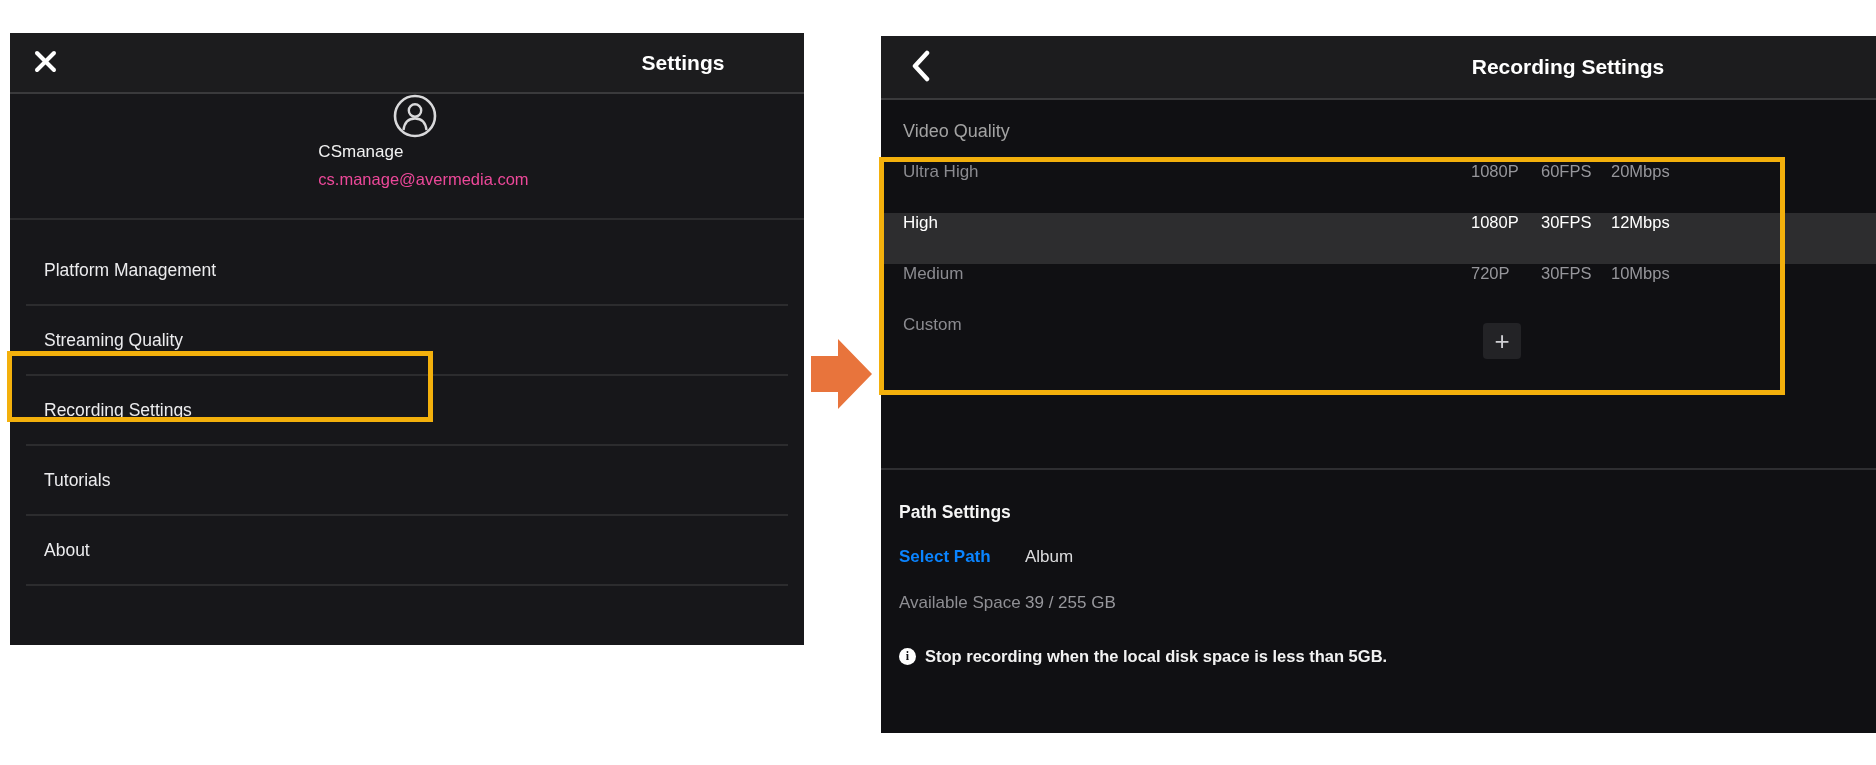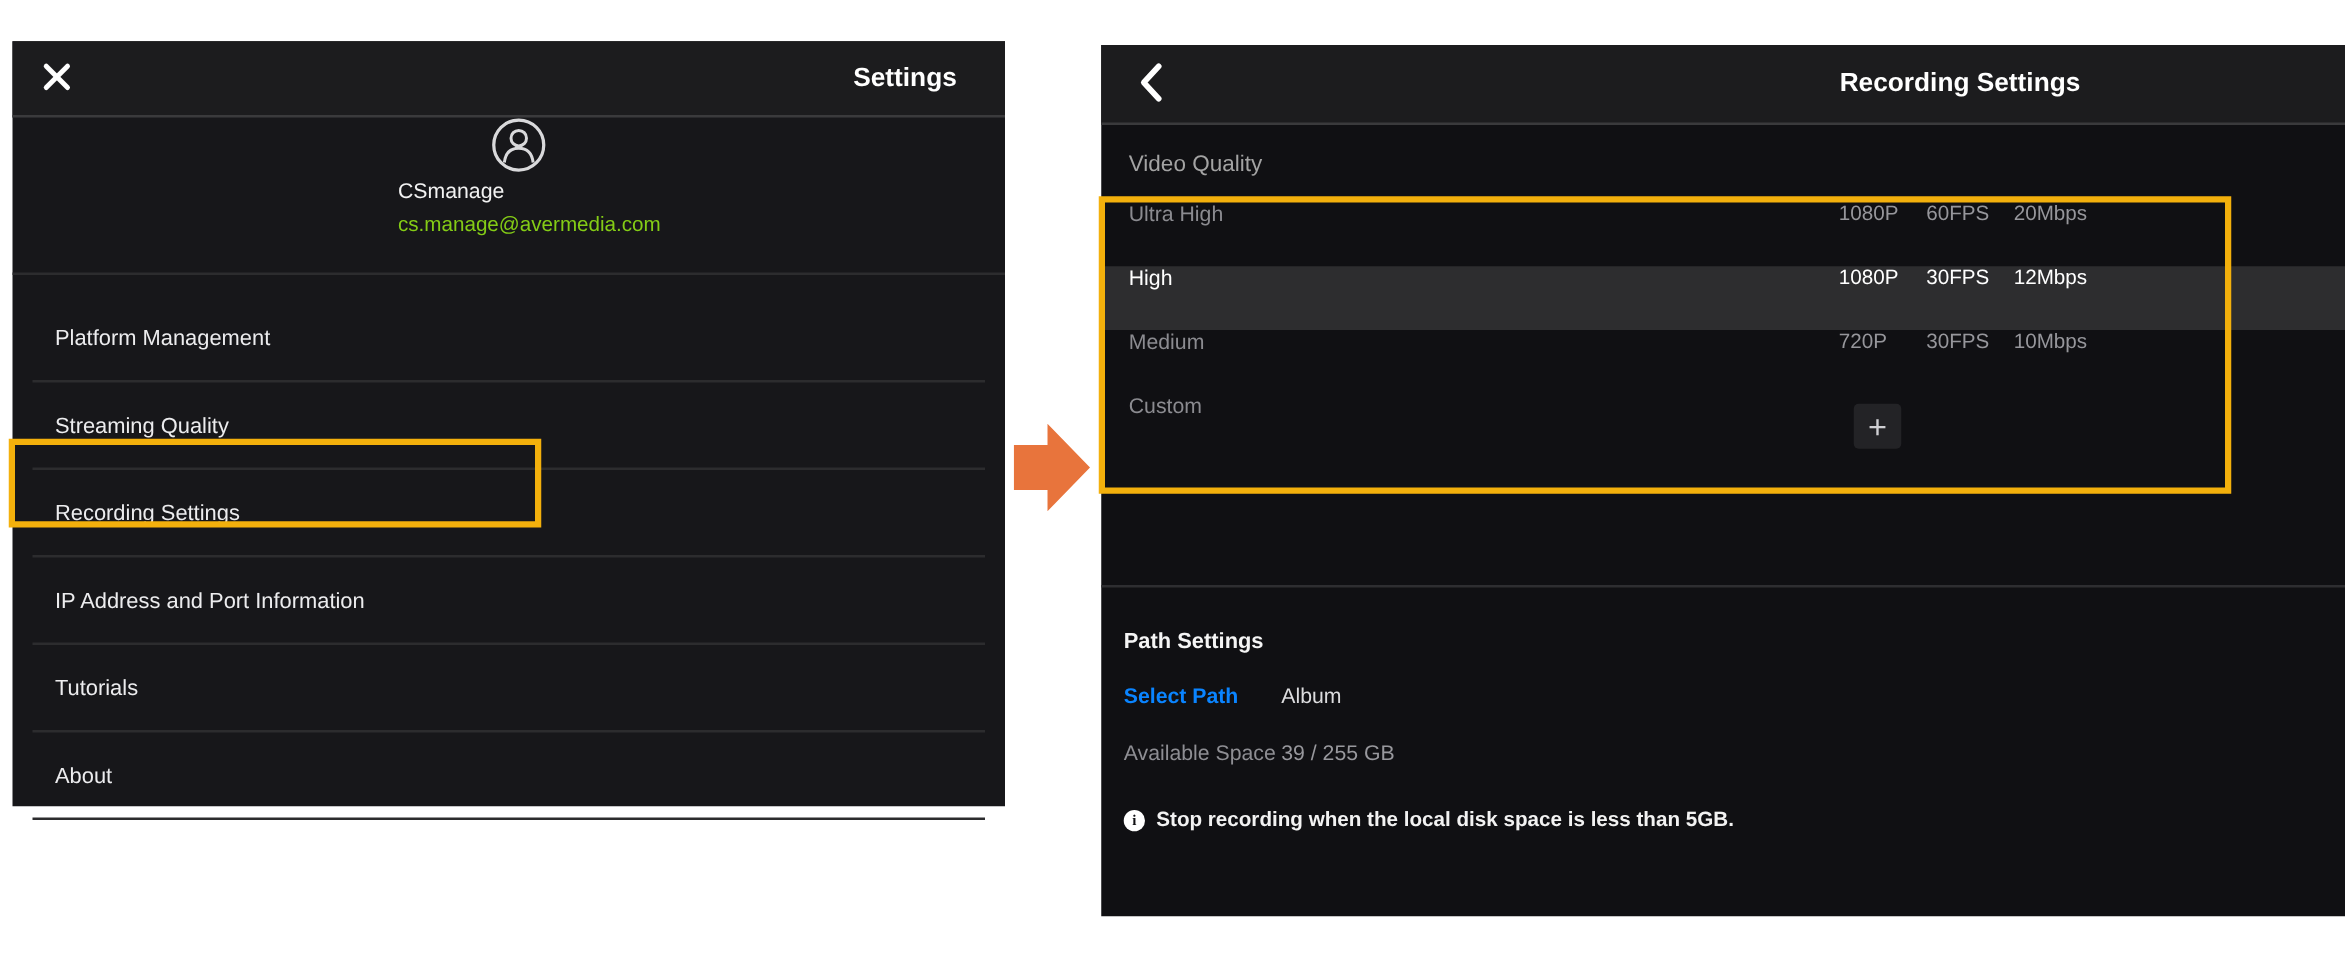--- a/index.html
+++ b/index.html
@@ -21,28 +21,28 @@
   }
   .close-btn{
     position:absolute;left:22px;top:50%;transform:translateY(-50%);
     width:26px;height:26px;display:flex;align-items:center;justify-content:center;
     cursor:pointer;background:none;border:none;padding:0;
   }
   .ptitle{
     position:absolute;top:50%;transform:translate(-50%,-50%);
     color:#ffffff;font-size:21px;font-weight:bold;white-space:nowrap;margin:0;
   }
-  .panel.left .ptitle{left:714px;}
+  .panel.left .ptitle{left:673px;}
   .account{
     height:126px;border-bottom:2px solid #2c2c2e;display:flex;align-items:center;
     padding-left:16px;box-sizing:border-box;cursor:pointer;flex-direction:column;
   }
   .acc-text{margin-left:17px;display:flex;flex-direction:column;gap:8px;}
   .acc-name{color:#f2f2f2;font-size:17px;}
-  .acc-email{color:#84cc16;font-size:16.5px;}
+  .acc-email{color:#ec4899;font-size:16.5px;}
   .menu{list-style:none;margin:16px;padding:0;}
   .menu li{
     height:70px;display:flex;align-items:center;padding-left:18px;
     border-bottom:2px solid #2c2c2e;color:#ececee;font-size:17.5px;cursor:pointer;
     box-sizing:border-box;
   }
   .hl-box{
     position:absolute;border:5px solid var(--highlight);box-sizing:border-box;
     pointer-events:none;z-index:5;
   }
@@ -136,21 +136,20 @@
       <span class="acc-text">
         <span class="acc-name">CSmanage</span>
         <span class="acc-email">cs.manage@avermedia.com</span>
       </span>
     </div>
 
     <ul class="menu">
       <li>Platform Management</li>
       <li>Streaming Quality</li>
       <li>Recording Settings</li>
-      <li>IP Address and Port Information</li>
       <li>Tutorials</li>
       <li>About</li>
     </ul>
 
     <div class="hl-box hl-left"></div>
   </section>
 
   <div class="flow-arrow">
     <svg width="62" height="72" viewBox="0 0 62 72">
       <polygon points="0,18 27,18 27,1 61,36 27,71 27,54 0,54" fill="#E8743C"></polygon>

